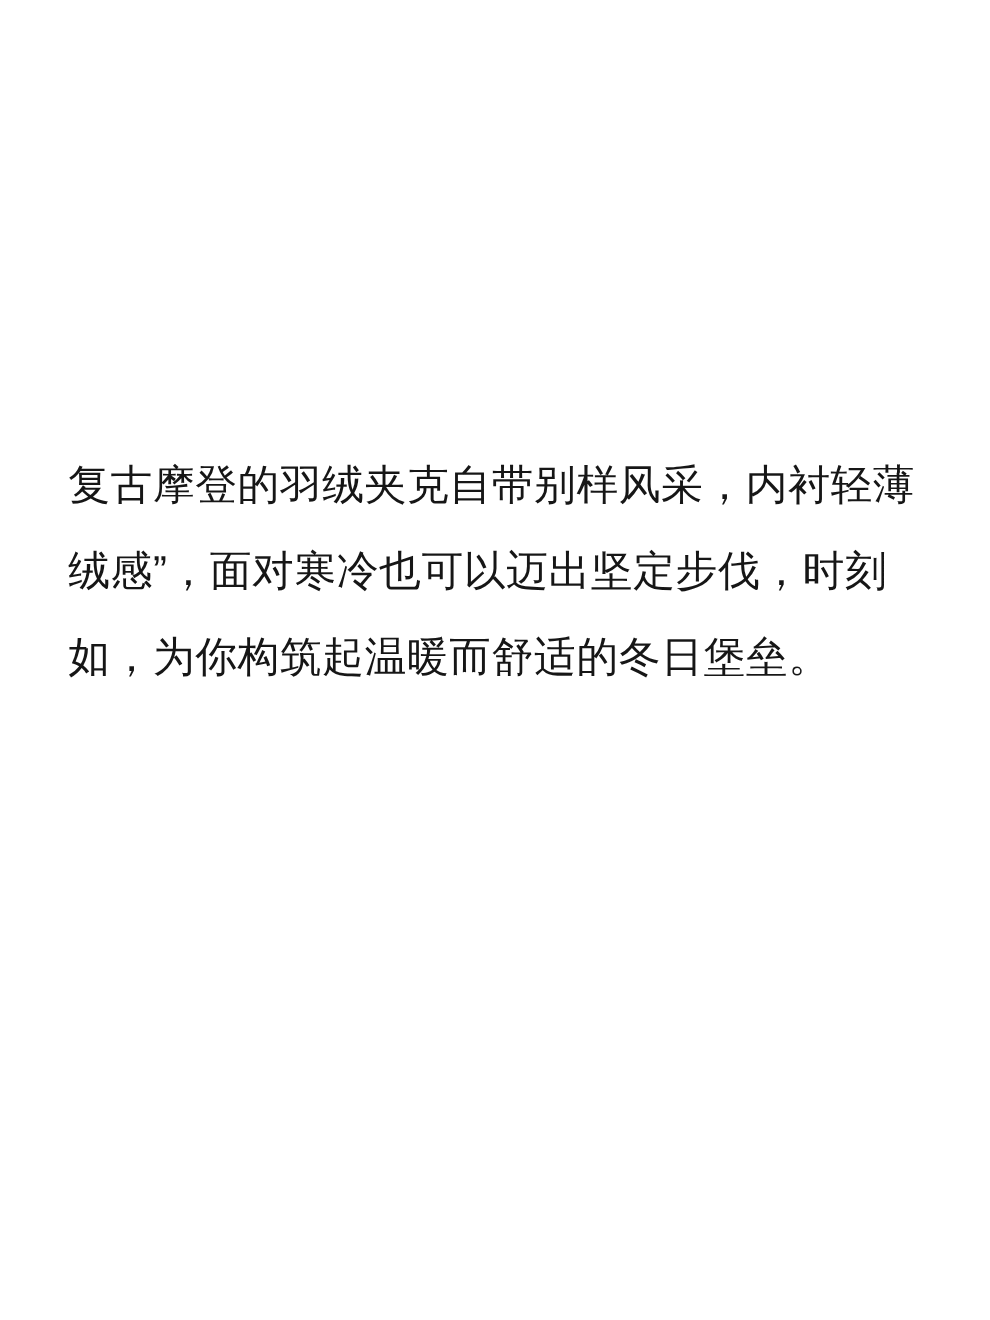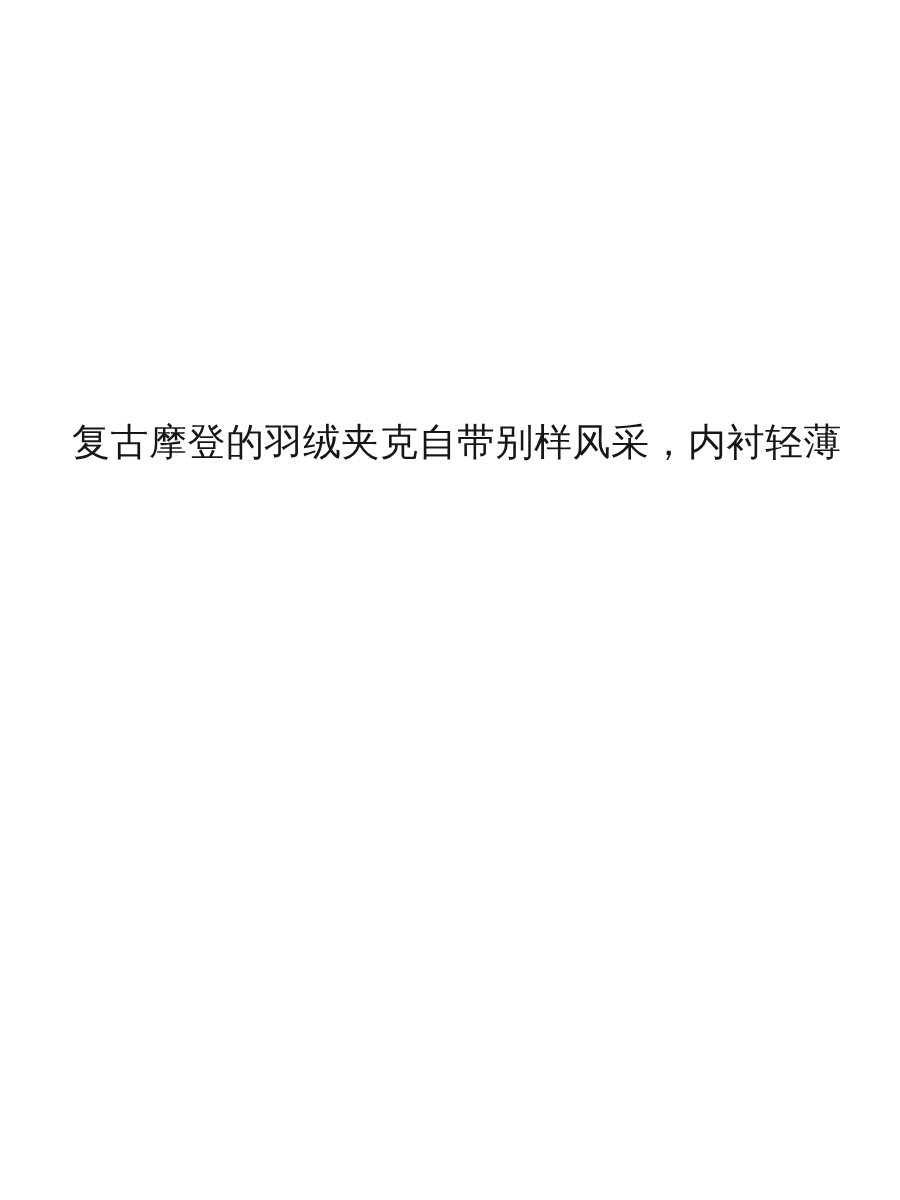--- a/index.html
+++ b/index.html
@@ -21,21 +21,22 @@
     width: 790px;
   }
   .text-line {
     font-size: 38px;
     line-height: 78px;
     height: 78px;
     color: #161616;
     letter-spacing: 0.5px;
     white-space: nowrap;
     font-weight: 400;
-    text-align: center;
   }
 </style>
 </head>
 <body style="background: rgb(255, 255, 255);">
 
 <div class="description-block">
   <div class="text-line">复古摩登的羽绒夹克自带别样风采，内衬轻薄</div>
+  <div class="text-line">绒感”，面对寒冷也可以迈出坚定步伐，时刻</div>
+  <div class="text-line">如，为你构筑起温暖而舒适的冬日堡垒。</div>
 </div>
 
 </body></html>

